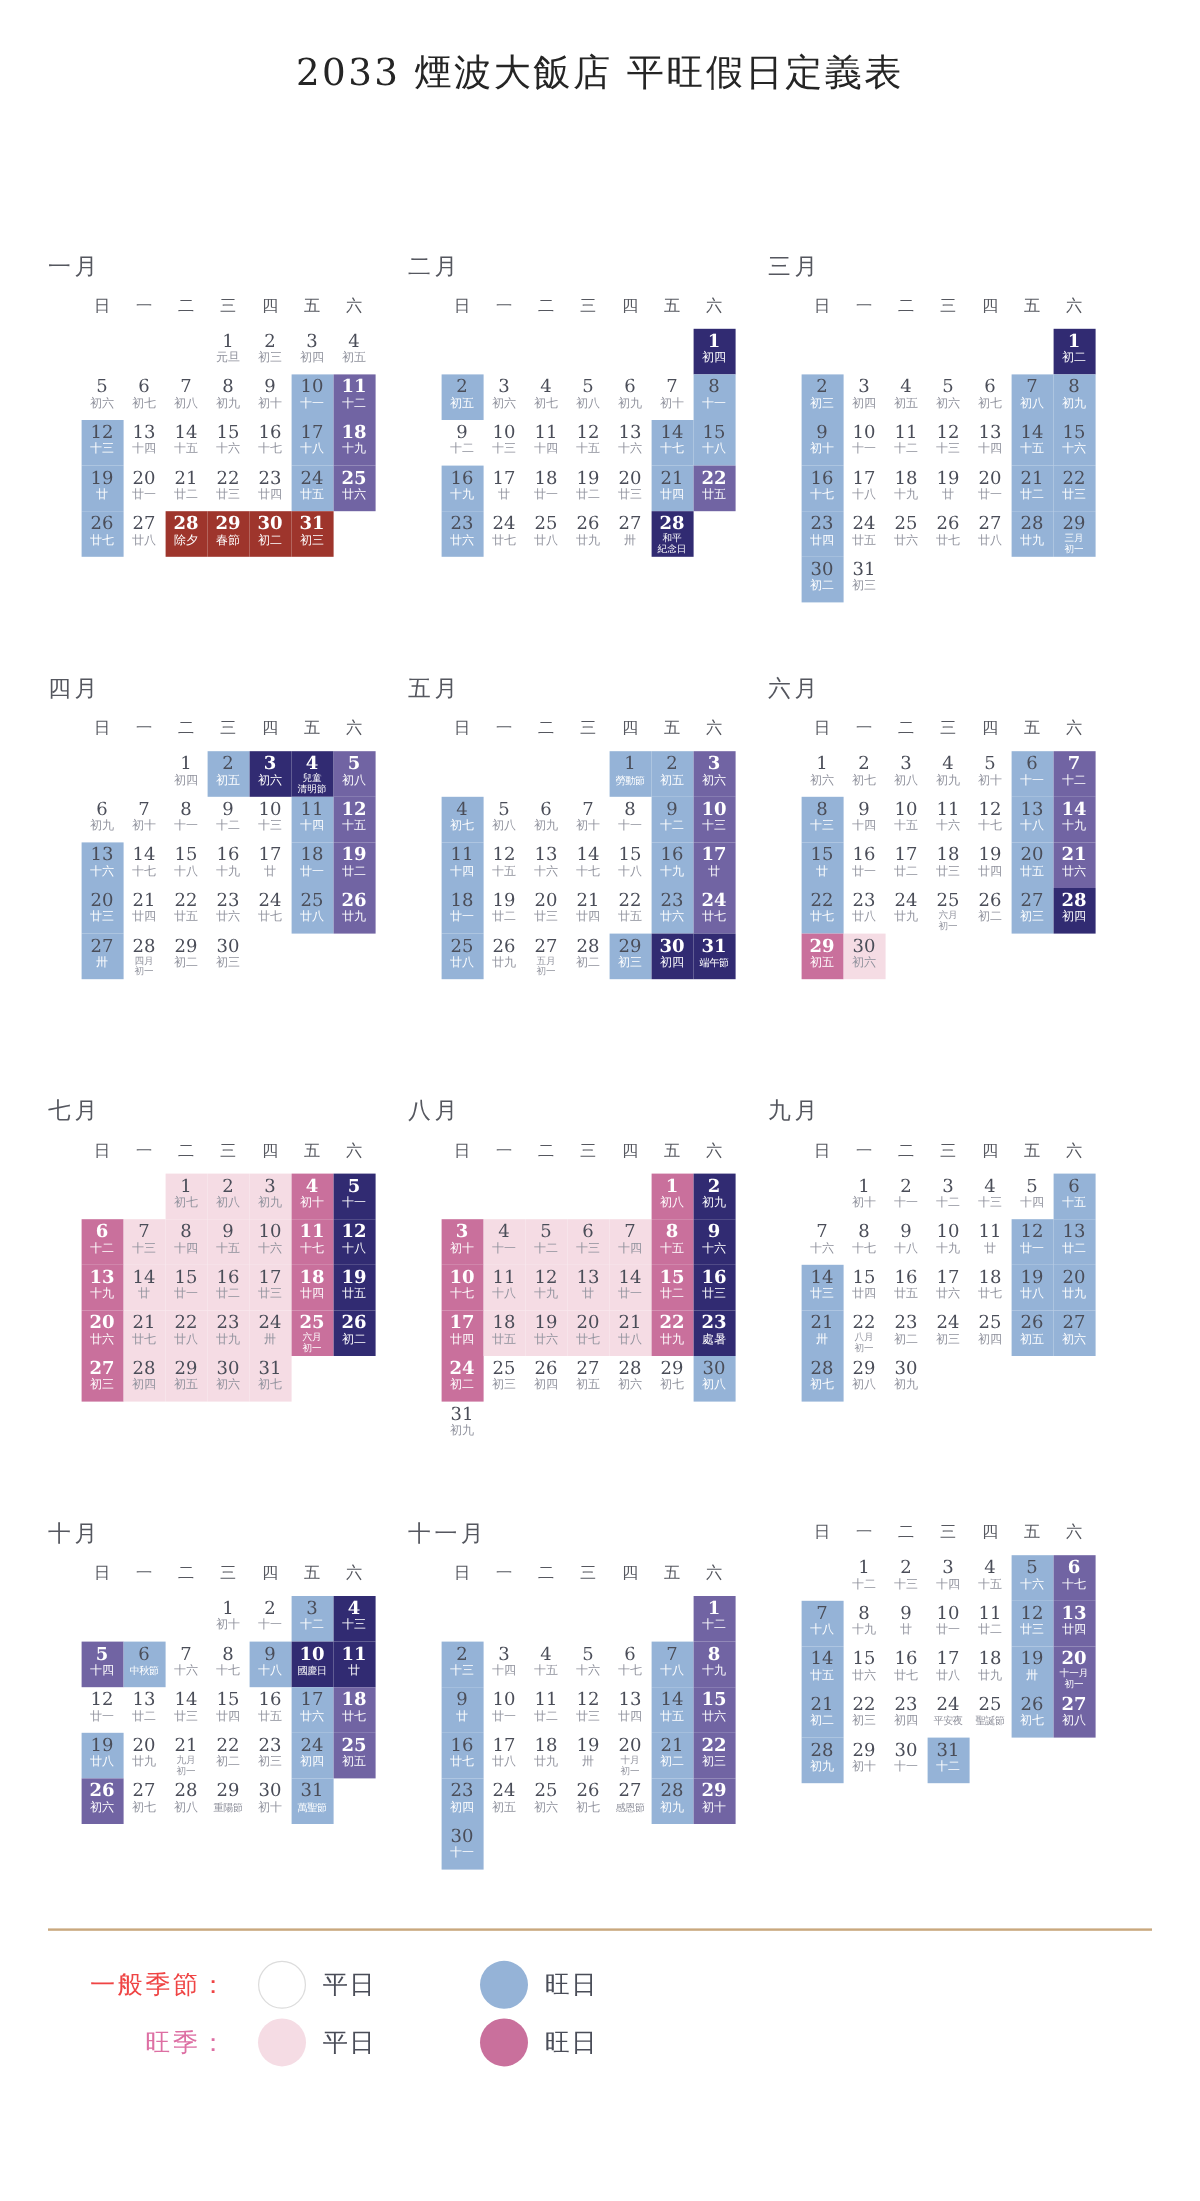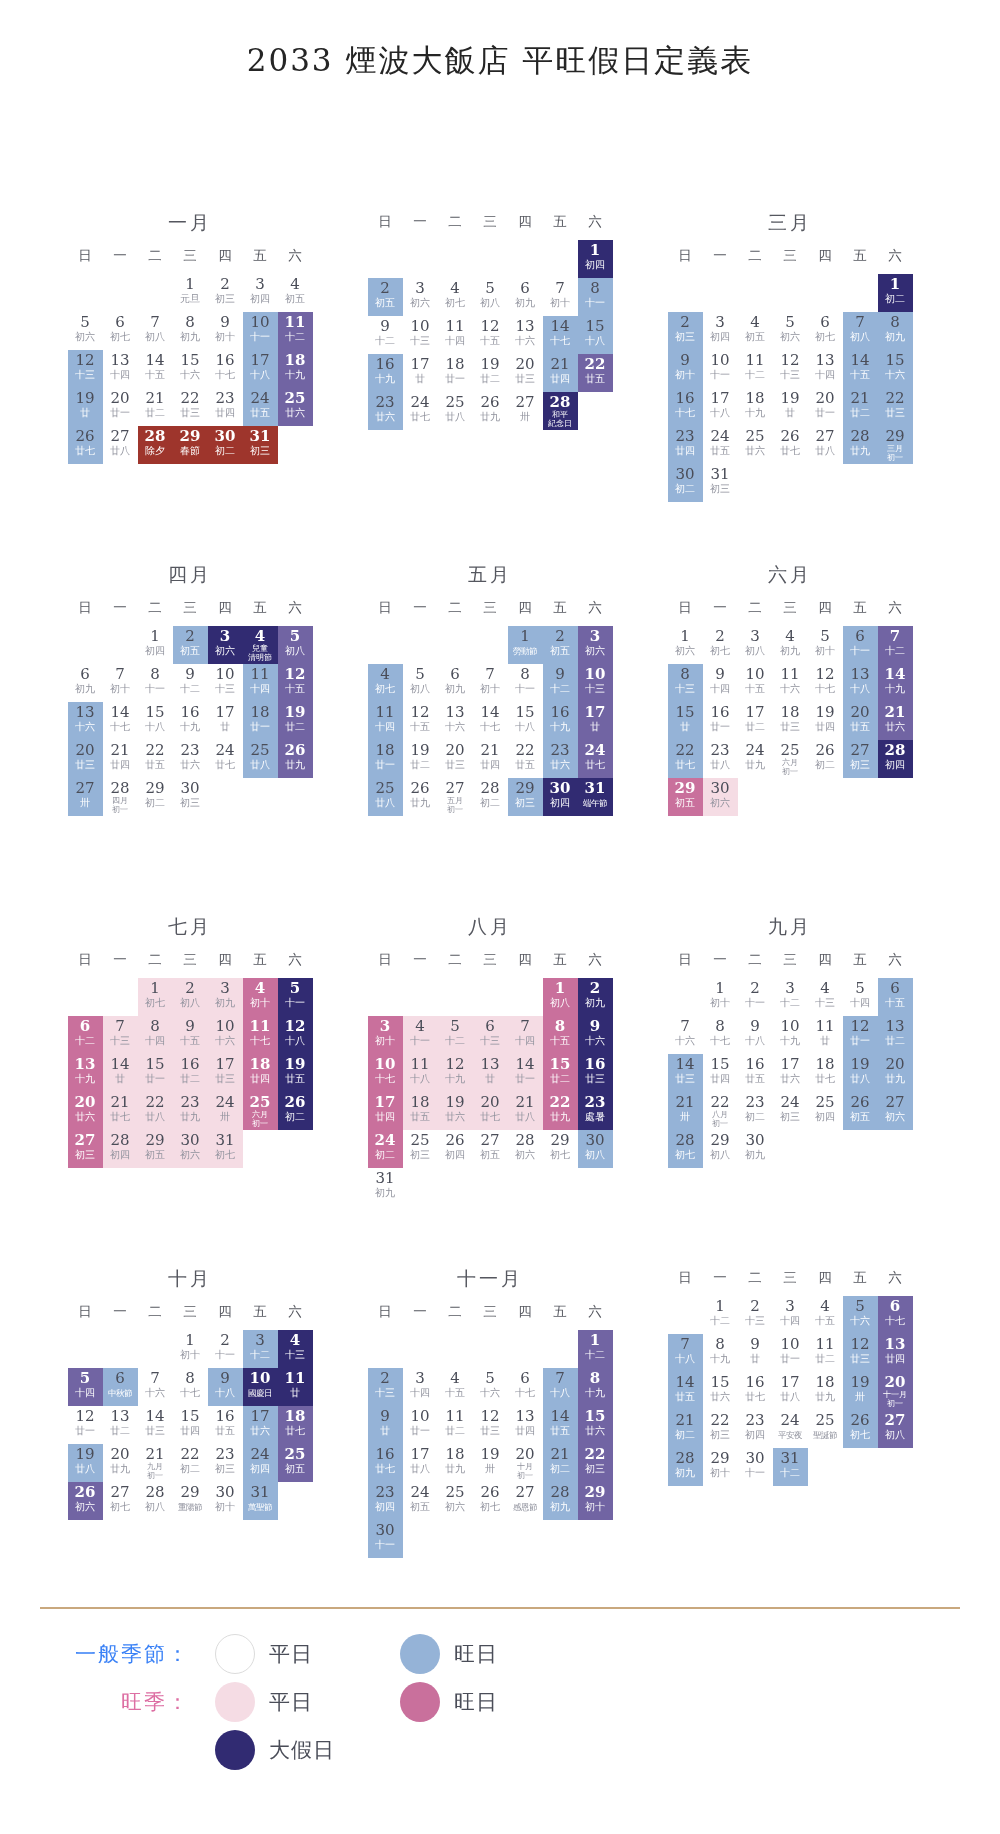--- a/index.html
+++ b/index.html
@@ -8,21 +8,21 @@
     font-family:"DejaVu Serif","Liberation Serif",serif;
   }
   .page-title{
     position:absolute;top:40px;left:0;width:1000px;text-align:center;
     font-size:31px;color:#252525;letter-spacing:2px;
   }
   .cal{
     position:absolute;top:205px;left:40px;width:900px;
     display:grid;grid-template-columns:repeat(3,300px);grid-auto-rows:352px;
   }
-  .m-title{text-align:center;font-size:19px;color:#55575f;height:34px;line-height:34px;letter-spacing:3px;}
+  .m-title{text-align:left;font-size:19px;color:#55575f;height:34px;line-height:34px;letter-spacing:3px;}
   .wk{width:245px;margin:6px auto 9px;display:grid;grid-template-columns:repeat(7,35px);height:20px;}
   .wk span{text-align:center;font-size:13.5px;color:#55575f;line-height:20px;}
   .days{width:245px;margin:0 auto;display:grid;grid-template-columns:repeat(7,35px);grid-auto-rows:38px;}
   .cell{text-align:center;padding-top:2px;box-sizing:border-box;overflow:visible;}
   .num{font-size:15px;line-height:17px;color:#4a4d58;}
   .lun{font-size:10px;line-height:12px;color:#8f919c;white-space:nowrap;}
   .lun.small{font-size:8.5px;letter-spacing:-0.5px;}
   .lun2{font-size:8px;line-height:8.5px;color:#8f919c;white-space:nowrap;}
   .wl .lun,.wl .lun2{color:#ffffff;}
   .wn .num{color:#ffffff;font-weight:bold;}
@@ -177,20 +177,21 @@
           <div class="num">30</div>
           <div class="lun">初二</div>
         </div>
         <div class="cell wl wn" style="background: rgb(158, 53, 44);">
           <div class="num">31</div>
           <div class="lun">初三</div>
         </div>
       </div>
     </div>
     <div class="month">
+      <div class="m-title">二月</div>
       <div class="wk">
         <span>日</span>
         <span>一</span>
         <span>二</span>
         <span>三</span>
         <span>四</span>
         <span>五</span>
         <span>六</span>
       </div>
       <div class="days">
@@ -1717,21 +1718,21 @@
           <div class="lun">十二</div>
         </div>
       </div>
     </div>
   </div>
 
 <div class="divider" style="background: rgb(201, 168, 126);"></div>
 
 <div class="legend">
     <div class="lg-row">
-      <div class="lg-label" style="color: #3b82f6;">一般季節：</div>
+      <div class="lg-label" style="color: #ef4444;">一般季節：</div>
       <div class="lg-items">
         <div class="lg-item">
           <span class="swatch bordered" style="background: rgb(255, 255, 255);"></span>
           <span class="lg-text">平日</span>
         </div>
         <div class="lg-item">
           <span class="swatch" style="background: rgb(149, 179, 215);"></span>
           <span class="lg-text">旺日</span>
         </div>
       </div>
@@ -1745,19 +1746,15 @@
         </div>
         <div class="lg-item">
           <span class="swatch" style="background: rgb(201, 112, 156);"></span>
           <span class="lg-text">旺日</span>
         </div>
       </div>
     </div>
     <div class="lg-row">
       <div class="lg-label"></div>
       <div class="lg-items">
-        <div class="lg-item">
-          <span class="swatch" style="background: rgb(49, 43, 114);"></span>
-          <span class="lg-text">大假日</span>
-        </div>
       </div>
     </div>
   </div>
 
 </body></html>

